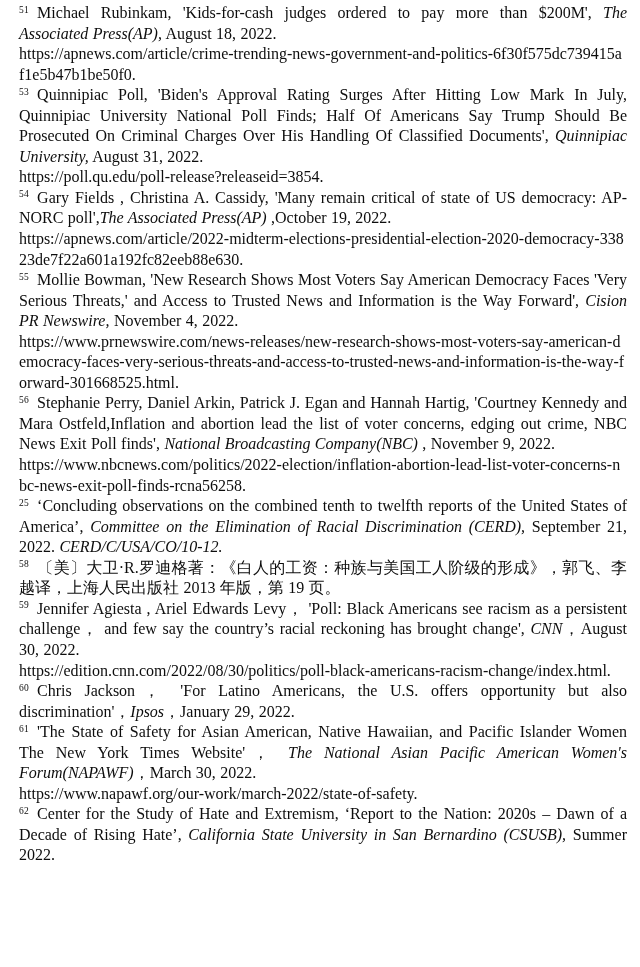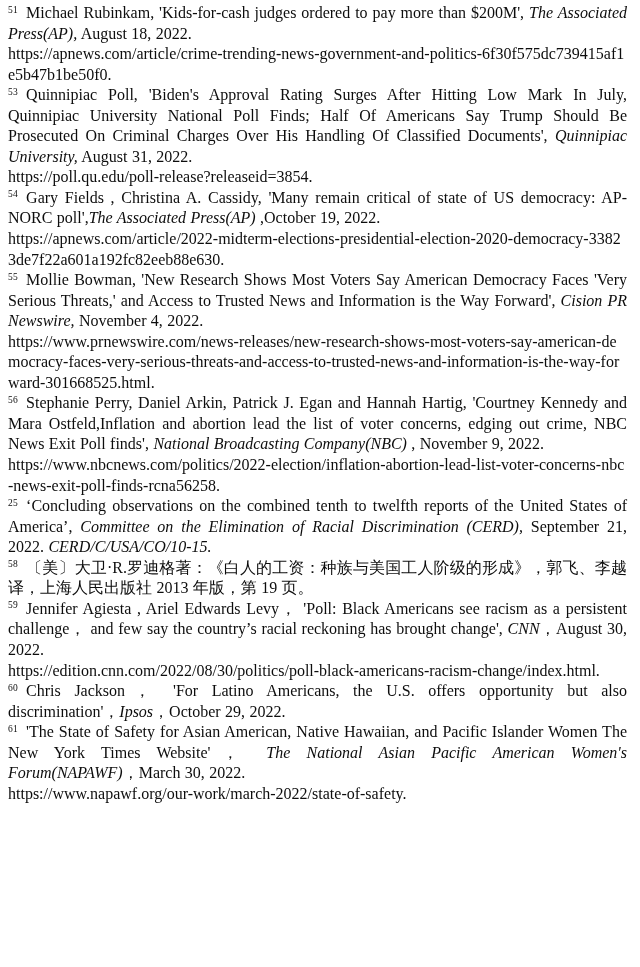--- a/index.html
+++ b/index.html
@@ -5,21 +5,21 @@
   html, body {
     margin: 0;
     padding: 0;
     background: #ffffff;
   }
   .page {
     box-sizing: border-box;
     width: 640px;
     height: 967px;
     background: #ffffff;
-    padding: 3px 13px 0 8px;
+    padding: 3px 13px 0 19px;
     overflow: hidden;
     border-radius: 23px;
   }
   p.footnote {
     margin: 0;
     text-align: justify;
     font-family: "Liberation Serif", "DejaVu Serif", serif;
     font-size: 16px;
     line-height: 20.55px;
     color: #0d0d0d;
@@ -40,19 +40,20 @@
 </head>
 <body>
 
 <main class="page">
   <section id="footnote-list">
       <p class="footnote"><sup class="fn-num">51</sup><span class="plain">Michael Rubinkam, 'Kids-for-cash judges ordered to pay more than $200M', </span><span class="italic">The Associated Press(AP),</span><span class="plain"> August 18, 2022.</span><br><span class="url">https://apnews.com/article/crime-trending-news-government-and-politics-6f30f575dc739415af1e5b47b1be50f0.</span></p>
       <p class="footnote"><sup class="fn-num">53</sup><span class="plain">Quinnipiac Poll, 'Biden's Approval Rating Surges After Hitting Low Mark In July, Quinnipiac University National Poll Finds; Half Of Americans Say Trump Should Be Prosecuted On Criminal Charges Over His Handling Of Classified Documents', </span><span class="italic">Quinnipiac University,</span><span class="plain"> August 31, 2022.</span><br><span class="url">https://poll.qu.edu/poll-release?releaseid=3854.</span></p>
       <p class="footnote"><sup class="fn-num">54</sup><span class="plain">Gary Fields , Christina A. Cassidy, 'Many remain critical of state of US democracy: AP-NORC poll',</span><span class="italic">The Associated Press(AP)</span><span class="plain"> ,October 19, 2022.</span><br><span class="url">https://apnews.com/article/2022-midterm-elections-presidential-election-2020-democracy-33823de7f22a601a192fc82eeb88e630.</span></p>
       <p class="footnote"><sup class="fn-num">55</sup><span class="plain">Mollie Bowman, 'New Research Shows Most Voters Say American Democracy Faces 'Very Serious Threats,' and Access to Trusted News and Information is the Way Forward', </span><span class="italic">Cision PR Newswire,</span><span class="plain"> November 4, 2022.</span><br><span class="url">https://www.prnewswire.com/news-releases/new-research-shows-most-voters-say-american-democracy-faces-very-serious-threats-and-access-to-trusted-news-and-information-is-the-way-forward-301668525.html.</span></p>
       <p class="footnote"><sup class="fn-num">56</sup><span class="plain">Stephanie Perry, Daniel Arkin, Patrick J. Egan and Hannah Hartig, 'Courtney Kennedy and Mara Ostfeld,Inflation and abortion lead the list of voter concerns, edging out crime, NBC News Exit Poll finds', </span><span class="italic">National Broadcasting Company(NBC)</span><span class="plain"> , November 9, 2022.</span><br><span class="url">https://www.nbcnews.com/politics/2022-election/inflation-abortion-lead-list-voter-concerns-nbc-news-exit-poll-finds-rcna56258.</span></p>
-      <p class="footnote"><sup class="fn-num">25</sup><span class="plain">‘Concluding observations on the combined tenth to twelfth reports of the United States of America’, </span><span class="italic">Committee on the Elimination of Racial Discrimination (CERD),</span><span class="plain"> September 21, 2022. </span><span class="italic">CERD/C/USA/CO/10-15.</span></p>
+      <p class="footnote"><sup class="fn-num">25</sup><span class="plain">‘Concluding observations on the combined tenth to twelfth reports of the United States of America’, </span><span class="italic">Committee on the Elimination of Racial Discrimination (CERD),</span><span class="plain"> September 21, 2022. </span><span class="italic">CERD/C/USA/CO/10-12.</span></p>
       <p class="footnote"><sup class="fn-num">58</sup><span class="plain">〔美〕大卫·R.罗迪格著：《白人的工资：种族与美国工人阶级的形成》，郭飞、李越译，上海人民出版社 2013 年版，第 19 页。</span></p>
       <p class="footnote"><sup class="fn-num">59</sup><span class="plain">Jennifer Agiesta , Ariel Edwards Levy， 'Poll: Black Americans see racism as a persistent challenge， and few say the country’s racial reckoning has brought change', </span><span class="italic">CNN</span><span class="plain">，August 30, 2022.</span><br><span class="url">https://edition.cnn.com/2022/08/30/politics/poll-black-americans-racism-change/index.html.</span></p>
-      <p class="footnote"><sup class="fn-num">60</sup><span class="plain">Chris Jackson， 'For Latino Americans, the U.S. offers opportunity but also discrimination'，</span><span class="italic">Ipsos</span><span class="plain">，October 29, 2022.</span><br></p>
+      <p class="footnote"><sup class="fn-num">60</sup><span class="plain">Chris Jackson， 'For Latino Americans, the U.S. offers opportunity but also discrimination'，</span><span class="italic">Ipsos</span><span class="plain">，January 29, 2022.</span><br></p>
       <p class="footnote"><sup class="fn-num">61</sup><span class="plain">'The State of Safety for Asian American, Native Hawaiian, and Pacific Islander Women The New York Times Website'， </span><span class="italic">The National Asian Pacific American Women's Forum(NAPAWF)</span><span class="plain">，March 30, 2022.</span><br><span class="url">https://www.napawf.org/our-work/march-2022/state-of-safety.</span></p>
+      <p class="footnote"><sup class="fn-num">62</sup><span class="plain">Center for the Study of Hate and Extremism, ‘Report to the Nation: 2020s – Dawn of a Decade of Rising Hate’, </span><span class="italic">California State University in San Bernardino (CSUSB),</span><span class="plain"> Summer 2022.</span></p>
     </section>
 </main>
 
 </body></html>

